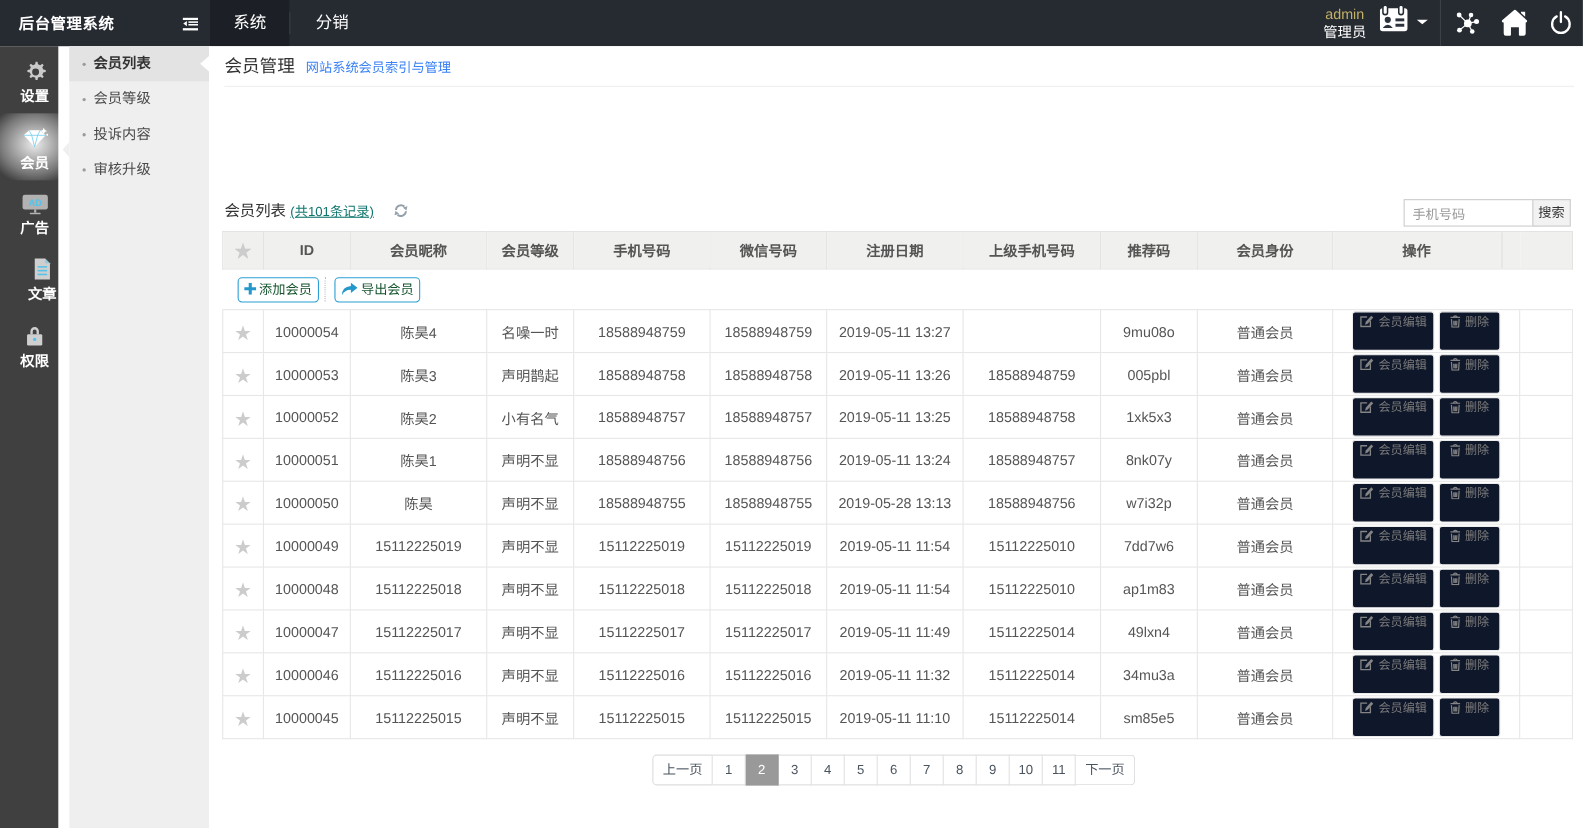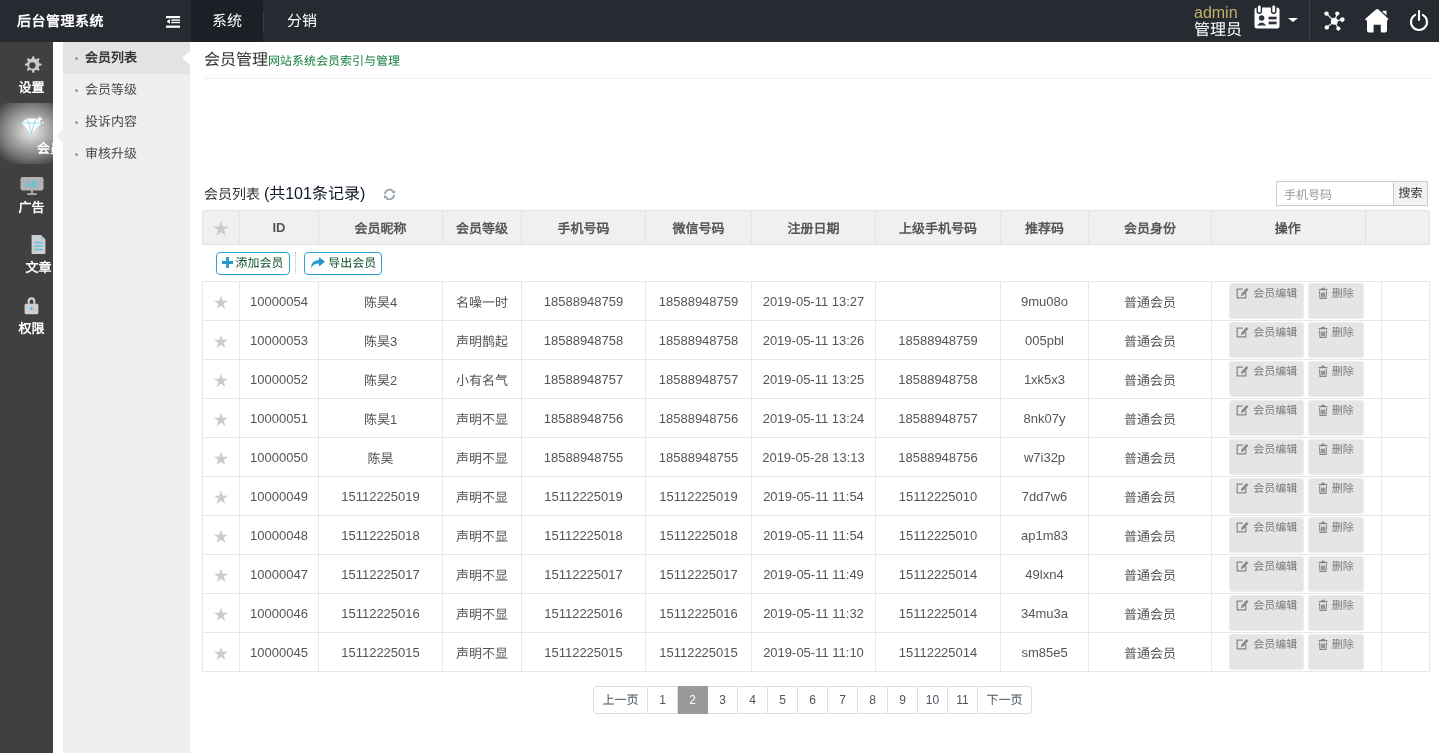--- a/index.html
+++ b/index.html
@@ -9,21 +9,21 @@
 
 .topbar{position:absolute;left:0;top:0;width:1439px;height:42px;background:#262a31;}
 .logo{position:absolute;left:17px;top:0;height:42px;line-height:42px;color:#fff;
   font-size:14px;font-weight:bold;letter-spacing:0.5px;}
 .burger{position:absolute;left:166px;top:16px;width:14px;height:12px;}
 .nav-sys{position:absolute;left:191px;top:0;width:72px;height:42px;background:#1c2026;
   color:#fff;font-size:15px;text-align:center;line-height:42px;}
 .nav-sep{position:absolute;left:263px;top:11px;width:1px;height:20px;background:#3a3f46;}
 .nav-fx{position:absolute;left:264px;top:0;width:76px;height:42px;color:#fff;
   font-size:15px;text-align:center;line-height:42px;}
-.adminbox{position:absolute;right:197px;top:4px;text-align:left;line-height:17px;font-size:16px;}
+.adminbox{position:absolute;right:197px;top:4px;text-align:center;line-height:17px;font-size:13px;}
 .adminbox .a1{color:#c3b168;}
 .adminbox .a2{color:#fff;}
 .cardicon{position:absolute;left:1254px;top:4px;}
 .caret{position:absolute;left:1288px;top:18px;width:0;height:0;
   border-left:5px solid transparent;border-right:5px solid transparent;border-top:4.6px solid #fff;}
 .bar-sep{position:absolute;left:1309px;top:0;width:1px;height:42px;background:#3c4149;}
 .ticon{position:absolute;top:0;width:42px;height:42px;display:flex;align-items:center;justify-content:center;}
 
 .sidebar{position:absolute;left:0;top:42px;width:53px;height:711px;background:#404040;}
 .sitem{position:absolute;left:0;width:63px;height:61px;text-align:center;color:#fff;}
@@ -36,53 +36,53 @@
 .submenu{position:absolute;left:63px;top:42px;width:127px;height:711px;background:#efefef;}
 .mitem{position:relative;height:32px;line-height:32px;padding-left:22px;color:#4a4a4a;font-size:13px;}
 .mitem .dot{position:absolute;left:12px;top:15px;width:3px;height:3px;background:#9a9a9a;border-radius:50%;}
 .mitem.on{background:#e3e3e3;color:#333;font-weight:bold;}
 .mnotch{position:absolute;left:119px;top:9px;width:0;height:0;
   border-top:7px solid transparent;border-bottom:7px solid transparent;border-right:8px solid #fff;}
 
 .content{position:absolute;left:190px;top:42px;width:1249px;height:711px;background:#fff;}
 .crumb{position:absolute;left:14px;top:4px;}
 .crumb .t1{font-size:16px;color:#333;}
-.crumb .t2{font-size:12px;color:#15803d;}
+.crumb .t2{font-size:12px;color:#3b82f6;margin-left:10px;}
 .hr1{position:absolute;left:14px;right:8px;top:36px;border-bottom:1px solid #efefef;}
 
 .tip{position:absolute;left:14px;top:46px;width:1228px;height:82px;background:#e9f5fb;border-radius:5px;overflow:hidden;border:1px solid #dcedf6;}
 .tip .hd{position:absolute;left:5px;top:4px;}
 .tip .hdt{position:absolute;left:28px;top:7px;font-size:14px;color:#3b9dd2;}
 .tip li{position:absolute;left:14px;list-style:none;font-size:11px;color:#666;}
 .tip .arrow{color:#d98b8b;font-size:8px;margin-right:5px;}
 .tip .fold{position:absolute;right:0;top:0;width:0;height:0;
   border-left:22px solid transparent;border-top:22px solid #38a7cd;}
 .tip .fx{position:absolute;right:2px;top:1px;color:#fff;font-size:7px;}
 
 .listhead{position:absolute;left:14px;top:138px;font-size:14px;color:#333;}
-.listhead .cnt{color:#0f172a;font-size:16px;}
+.listhead .cnt{color:#0f766e;font-size:12px;text-decoration:underline;}
 .searchwrap{position:absolute;right:11px;top:139px;height:24px;}
 .searchwrap input{width:122px;height:25px;border:1px solid #ccc;font-size:12px;color:#999;
   padding:0 7px;vertical-align:top;font-family:"Liberation Sans",sans-serif;}
 .searchwrap .btn{display:inline-block;width:35px;height:25px;background:#f2f2f2;border:1px solid #ccc;
   margin-left:-5px;font-size:12px;color:#333;text-align:center;line-height:23px;vertical-align:top;}
 
 table.grid{position:absolute;left:12px;top:168px;width:1227px;border-collapse:collapse;table-layout:fixed;
   font-size:13px;color:#555;}
 table.grid th{background:#f0f0ee;border:1px solid #e3e3e1;font-size:13px;color:#555;
   height:34px;font-weight:bold;text-align:center;position:relative;}
 table.grid th.last{border-left:none;}
 table.grid th.op{border-right:none;}
 .hsep{position:absolute;right:16px;top:0;bottom:0;width:1px;background:#e0e0de;}
 table.grid td{border:1px solid #e7e7e7;height:39px;text-align:center;}
 table.grid .btnrow td{border-left:none;border-right:none;text-align:left;height:37px;}
 .bluebtn{display:inline-block;border:1px solid #2ba0d6;border-radius:4px;color:#14532d;font-size:12px;
   height:23px;line-height:21px;padding:0 5px;background:#fff;}
 .star{color:#ccc;font-size:15px;}
-.opbtn{display:inline-block;border:1px solid #ececec;border-radius:3px;background:#e5e5e5;color:#7a7a7a;
+.opbtn{display:inline-block;border:1px solid #ececec;border-radius:3px;background:#0f172a;color:#7a7a7a;
   font-size:11px;height:36px;line-height:18px;padding:0 6px;}
 .dotsep{display:inline-block;width:1px;height:22px;border-left:1px dotted #bbb;vertical-align:middle;margin:0 5px;}
 
 .pager{position:absolute;left:403px;top:644px;display:flex;font-size:12px;color:#4a545f;}
 .pager a{display:block;border:1px solid #ddd;border-left:none;width:30px;height:28px;line-height:26px;
   text-align:center;background:#fff;}
 .pager a.first{border-left:1px solid #ddd;border-radius:4px 0 0 4px;width:55px;}
 .pager a.last{border-radius:0 4px 4px 0;width:54px;}
 .pager a.cur{background:#999;color:#fff;border-color:#999;}
 </style>
@@ -146,21 +146,21 @@
   </div>
 </div>
 
 <div class="sidebar">
   <div class="sitem" style="top:0;">
     <svg style="margin-top:12px;" width="21" height="21" viewBox="0 0 24 24" fill="rgba(255,255,255,.72)">
       <path d="M12 1.5 l2 0 .5 2.6 a8 8 0 0 1 2.3 1 l2.2-1.5 1.4 1.4 -1.5 2.2 a8 8 0 0 1 1 2.3 l2.6.5 0 2 -2.6.5 a8 8 0 0 1 -1 2.3 l1.5 2.2 -1.4 1.4 -2.2-1.5 a8 8 0 0 1 -2.3 1 l-.5 2.6 -2 0 -.5-2.6 a8 8 0 0 1 -2.3-1 l-2.2 1.5 -1.4-1.4 1.5-2.2 a8 8 0 0 1 -1-2.3 l-2.6-.5 0-2 2.6-.5 a8 8 0 0 1 1-2.3 l-1.5-2.2 1.4-1.4 2.2 1.5 a8 8 0 0 1 2.3-1 z M12 8.4 a3.6 3.6 0 1 0 0 7.2 a3.6 3.6 0 1 0 0-7.2 z" transform="translate(1,1)"></path>
     </svg>
     <div class="lbl">设置</div>
   </div>
-  <div class="sitem active" style="top:61px;text-align:right;">
+  <div class="sitem active" style="top:61px;">
     <svg style="margin-top:13px;" width="25" height="20" viewBox="0 0 25 20">
       <path d="M2.5 7 L7.5 2.5 L17.5 2.5 L22.5 7 L12.5 17.5 Z" fill="#fff"></path>
       <g stroke="rgba(100,200,238,.85)" stroke-width="0.8" fill="none">
         <path d="M2.5 7 L22.5 7 M7.5 2.5 L9.8 7 L12.5 17.5 M17.5 2.5 L15.2 7 L12.5 17.5"></path>
       </g>
       <path d="M20.8 0 L21.7 2.1 L23.8 3 L21.7 3.9 L20.8 6 L19.9 3.9 L17.8 3 L19.9 2.1 Z" fill="#fff"></path>
       <circle cx="24" cy="6.6" r="0.9" fill="#fff"></circle>
     </svg>
     <div class="lbl">会员</div>
   </div>

